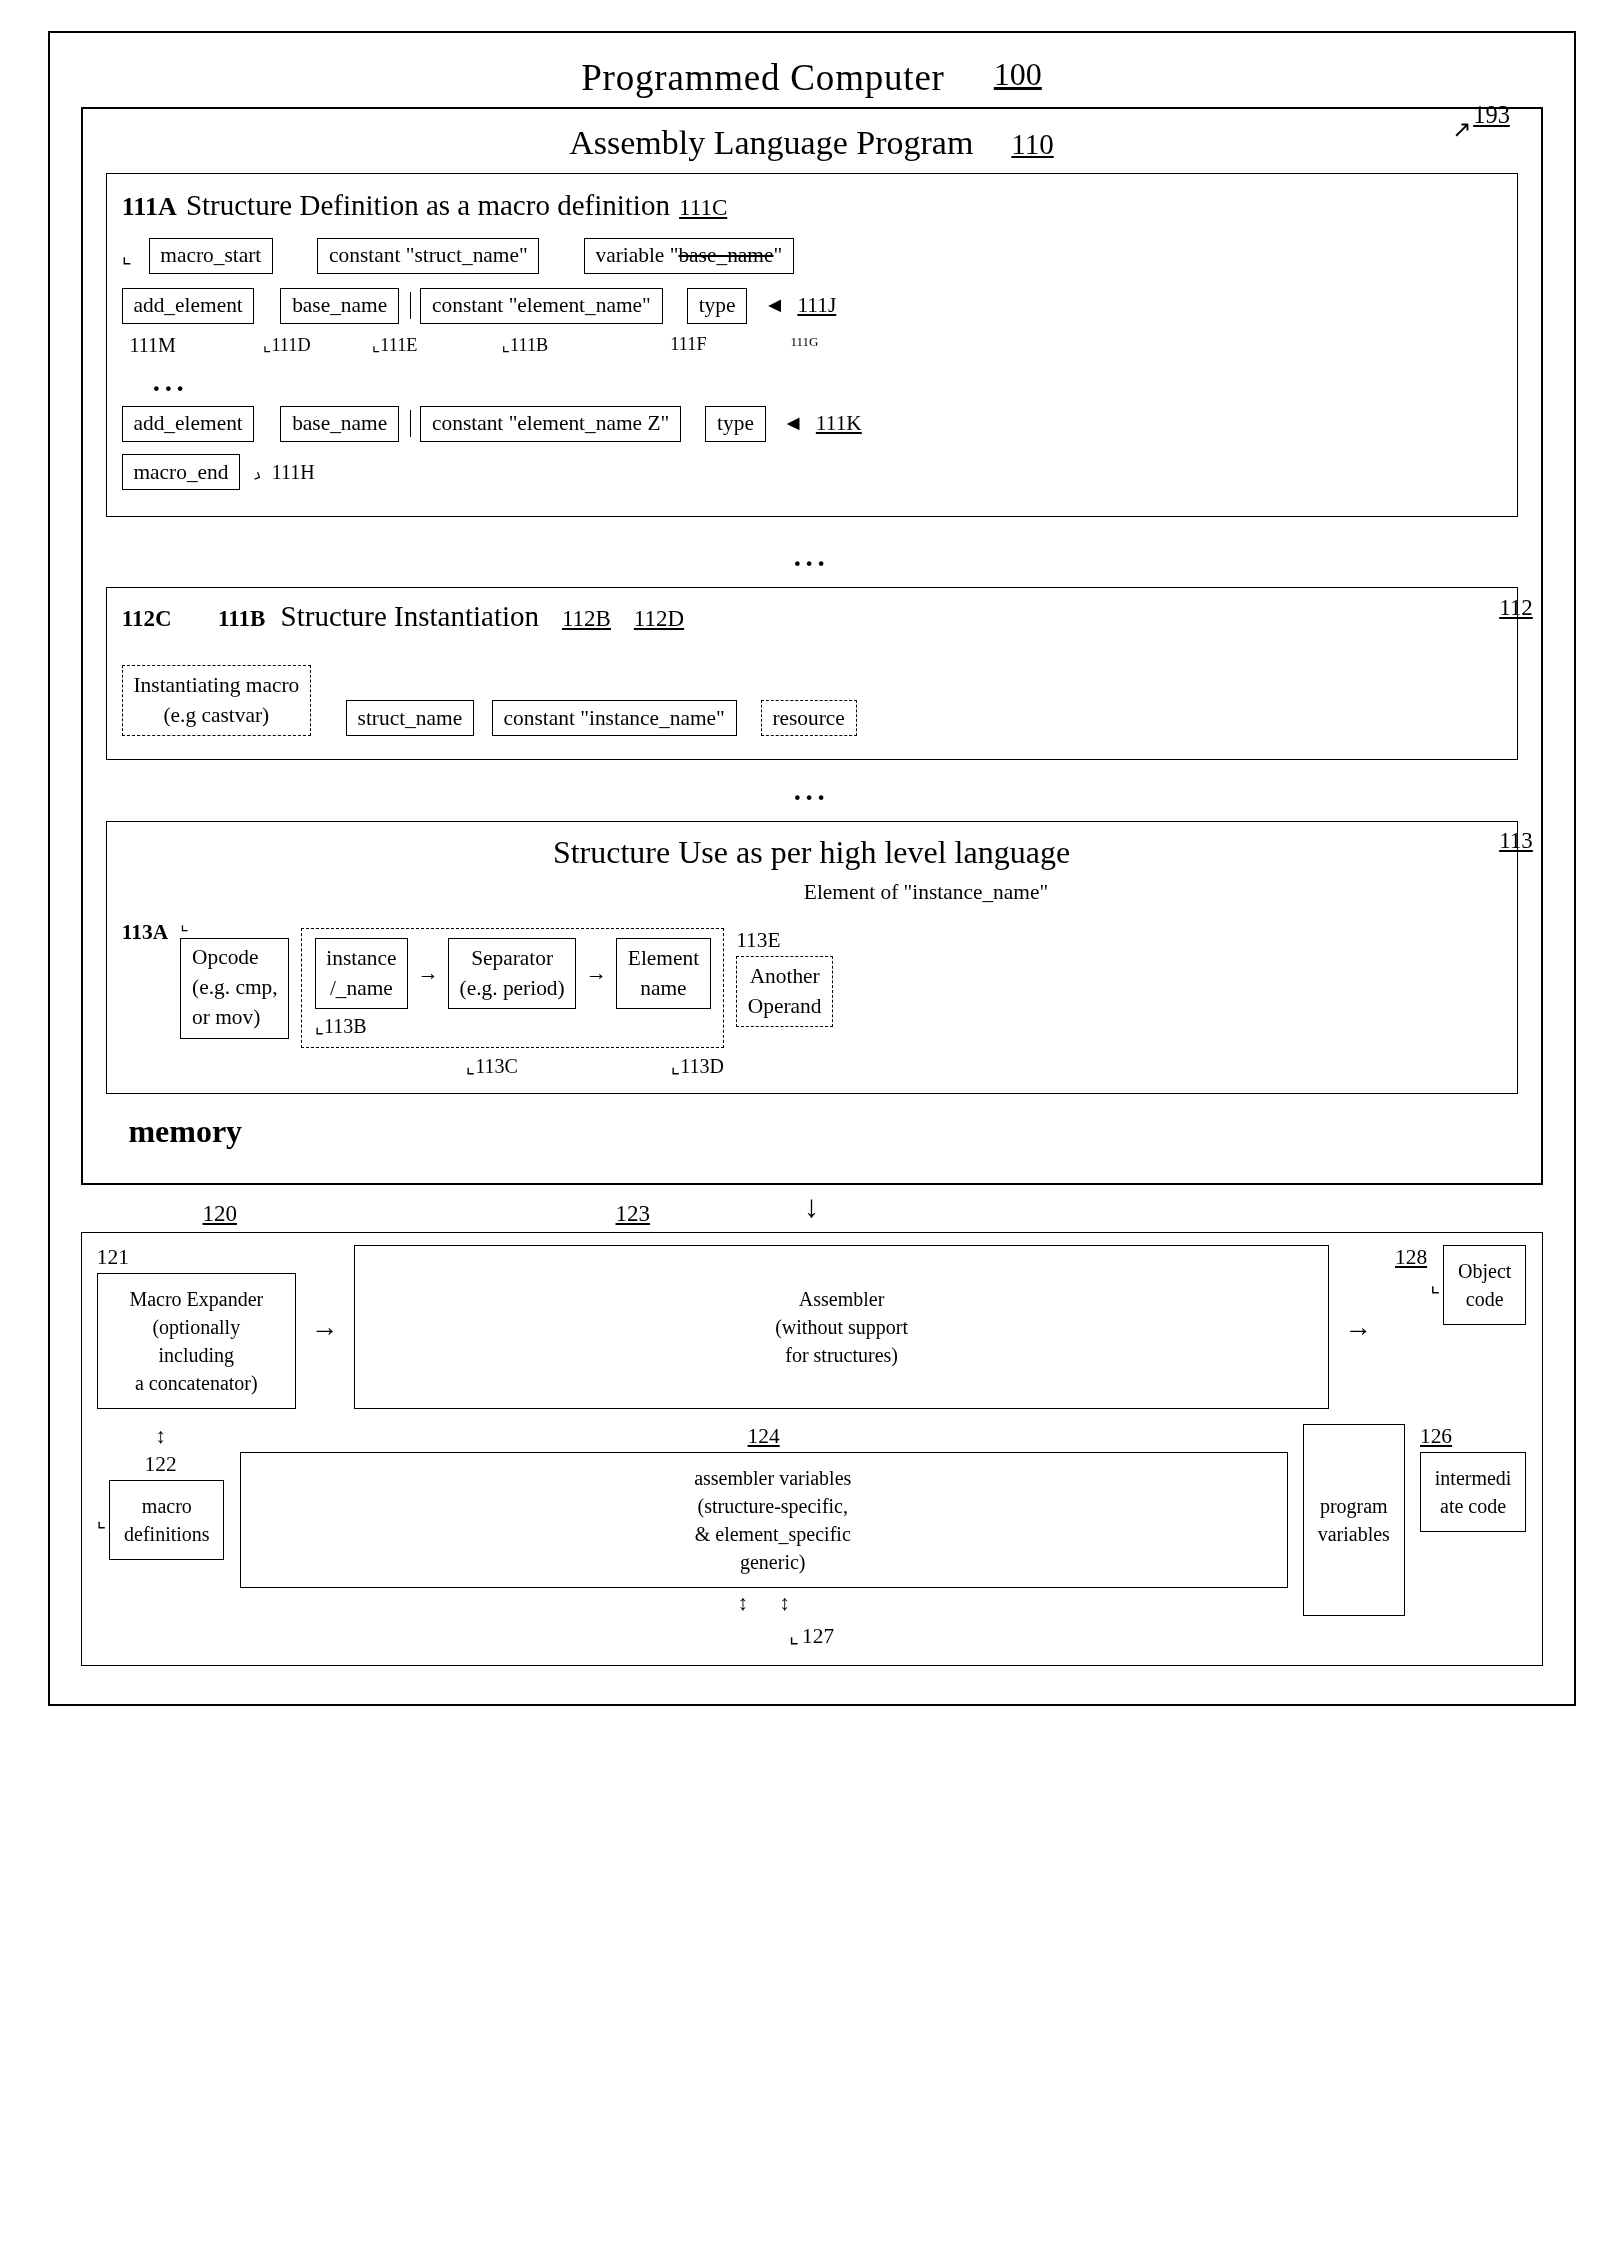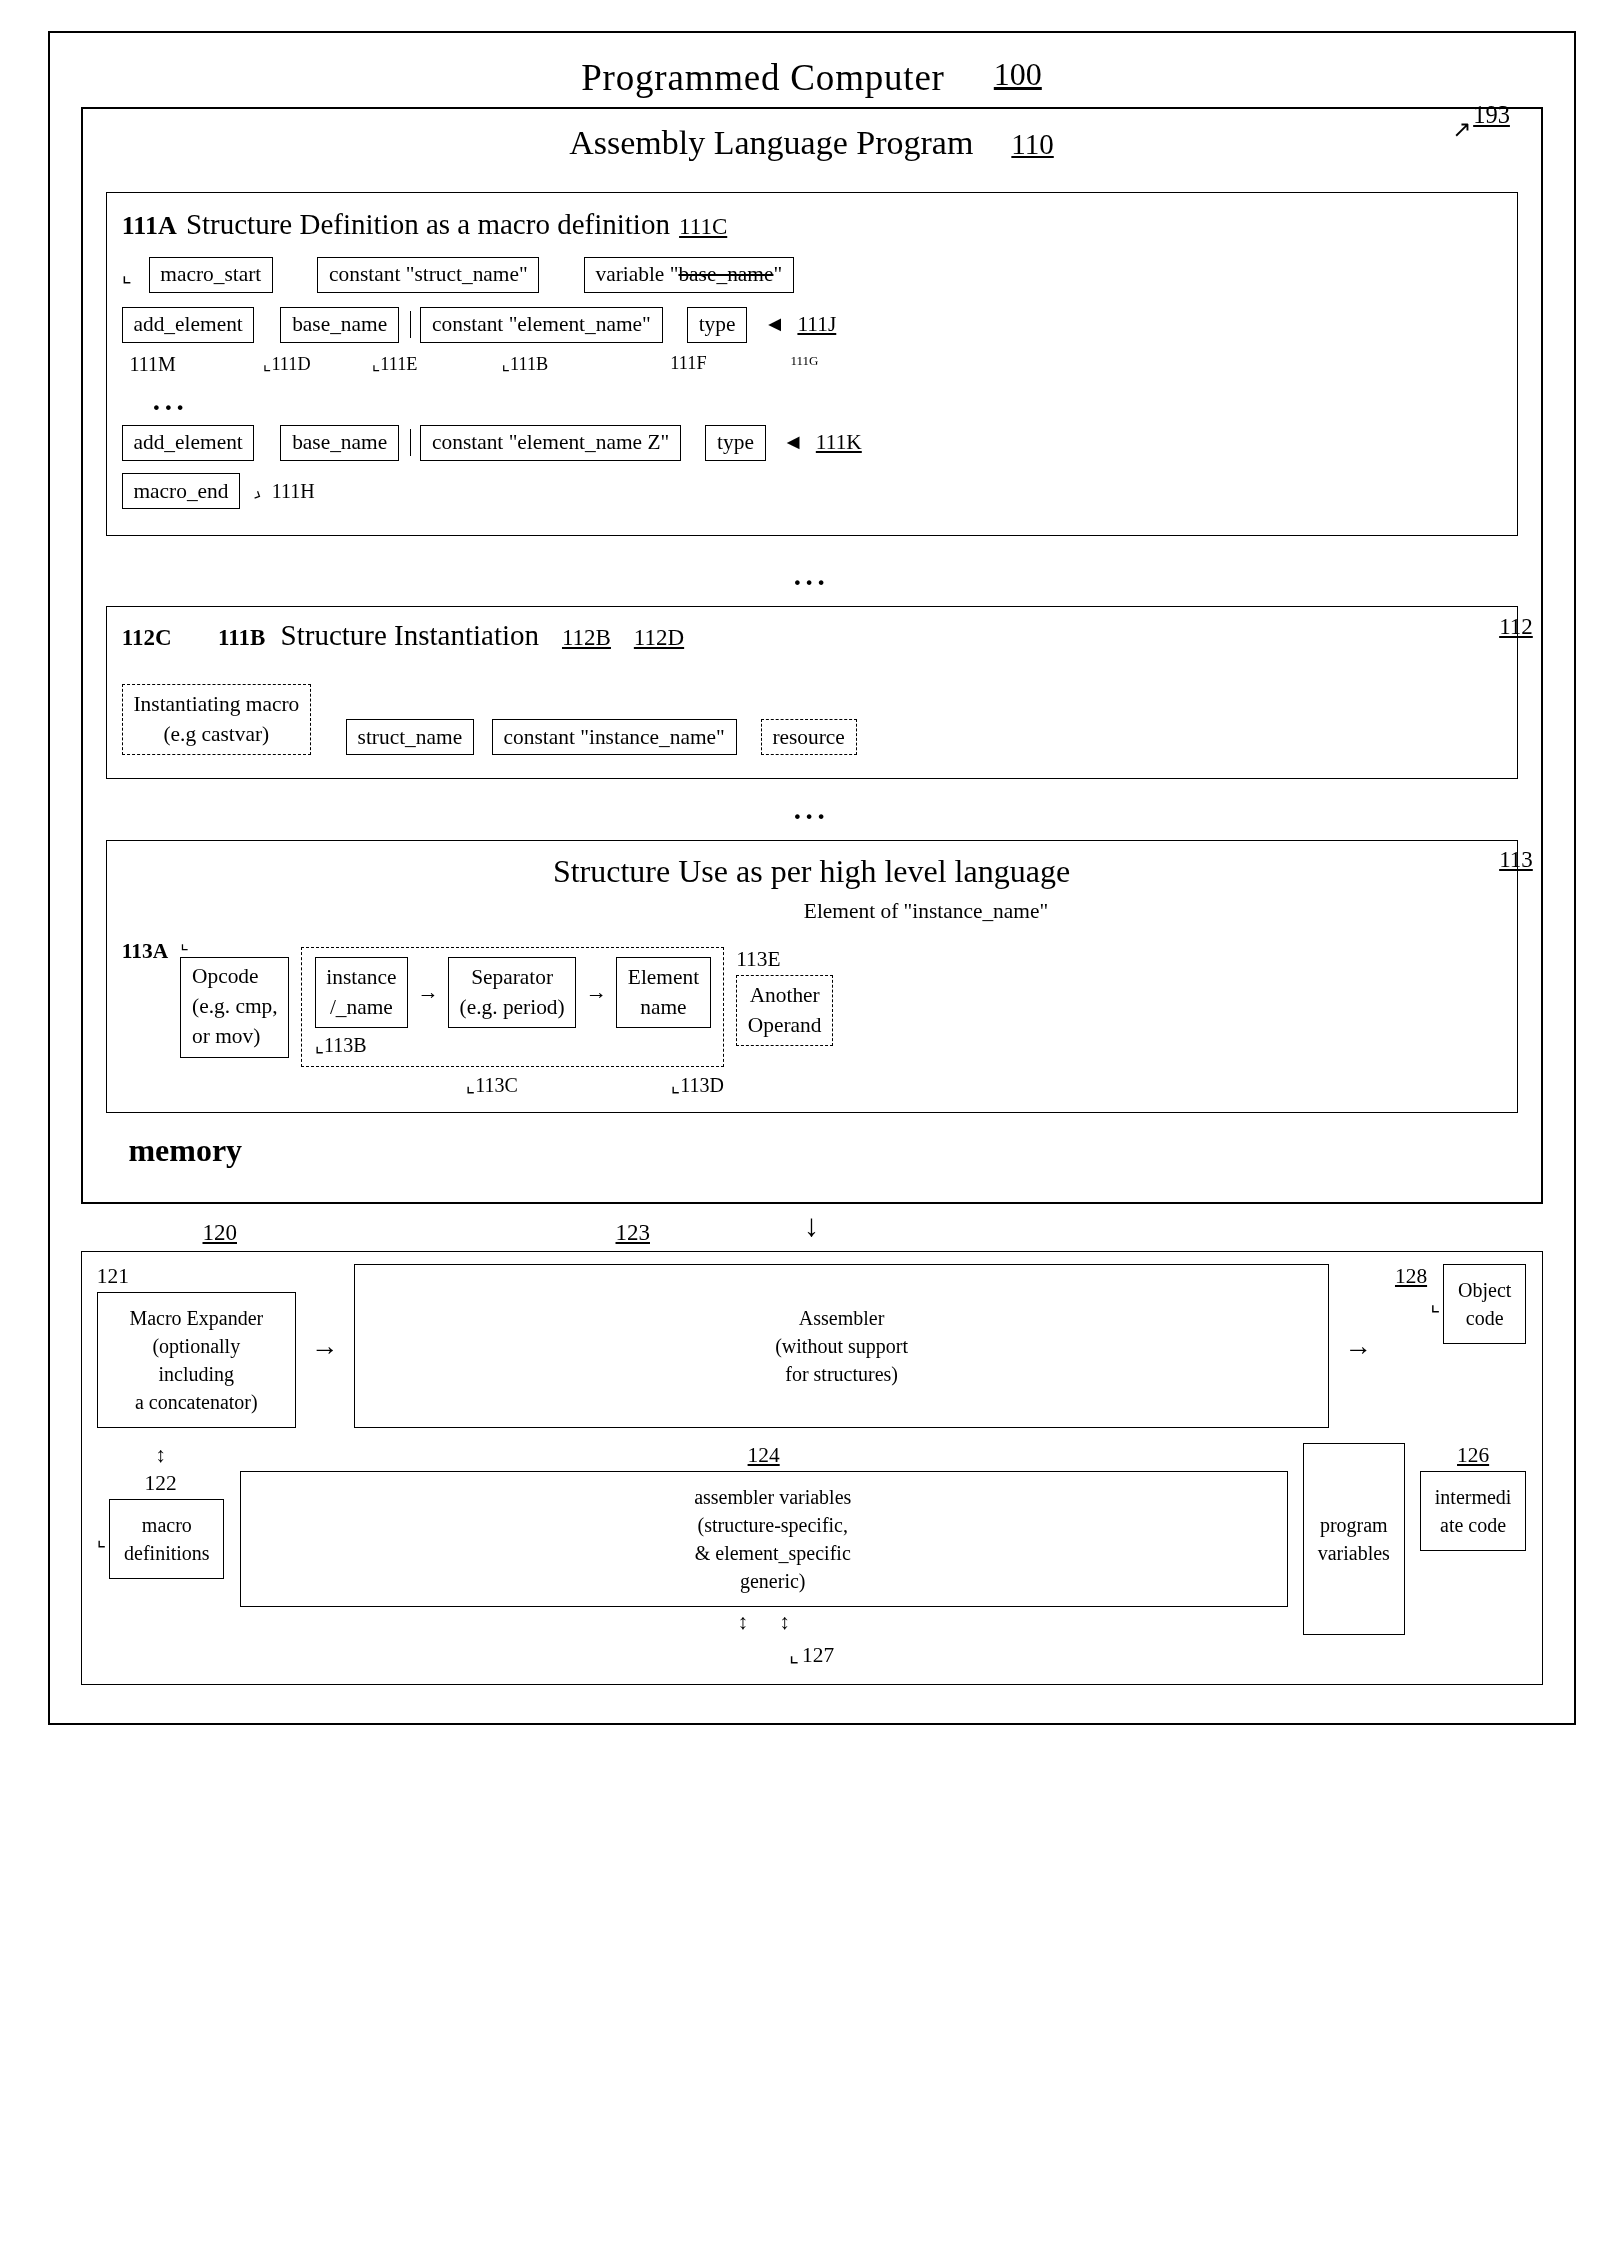--- a/index.html
+++ b/index.html
@@ -121,21 +121,21 @@
 
 <div class="outer-container">
 
   <div style="text-align:center; margin-bottom:4.6px; position:relative;">
     <span class="outer-title">Programmed Computer</span>
     <span style="font-size:32px; text-decoration:underline; margin-left:46px; vertical-align:super;">100</span>
   </div>
 
   <div class="alp-container">
 
-    <div style="display:flex; align-items:baseline; justify-content:center; margin-bottom:30px; position:relative;">
+    <div style="display:flex; align-items:baseline; justify-content:center; margin-bottom:11px; position:relative;">
       <span style="font-size:34px;">Assembly Language Program</span>
       <span style="font-size:29px; text-decoration:underline; margin-left:38px; vertical-align:super;">110</span>
 
       <span style="position:absolute; right:46px; top:-7.6px; font-size:23px;">↗</span>
       <span style="position:absolute; right:7.6px; top:-23px; font-size:24.5px; text-decoration:underline;">193</span>
     </div>
 
     <div class="section-111a">
 
       <div style="display:flex; align-items:baseline; margin-bottom:15.3px; gap:9.2px;">
@@ -372,21 +372,21 @@
             <span>↕</span>
             <span>↕</span>
           </div>
         </div>
 
         <div style="display:flex; flex-direction:column; align-items:center; gap:3.1px;">
           <div class="macro-box" style="white-space:pre-line;">program
 variables</div>
         </div>
 
-        <div style="display:flex; flex-direction:column; align-items:center; gap:3.1px;">
+        <div style="display:flex; flex-direction:column; align-items:flex-start; gap:3.1px;">
           <span style="font-size:21.4px; text-decoration:underline;">126</span>
           <div style="display:flex; align-items:center; gap:3.1px;">
             <div class="macro-box" style="white-space:pre-line;">intermedi
 ate code</div>
           </div>
         </div>
       </div>
 
       <div style="text-align:center; margin-top:7.6px; font-size:21.4px;">
         <span style="margin-right:3.1px;">⌞</span><span>127</span>

